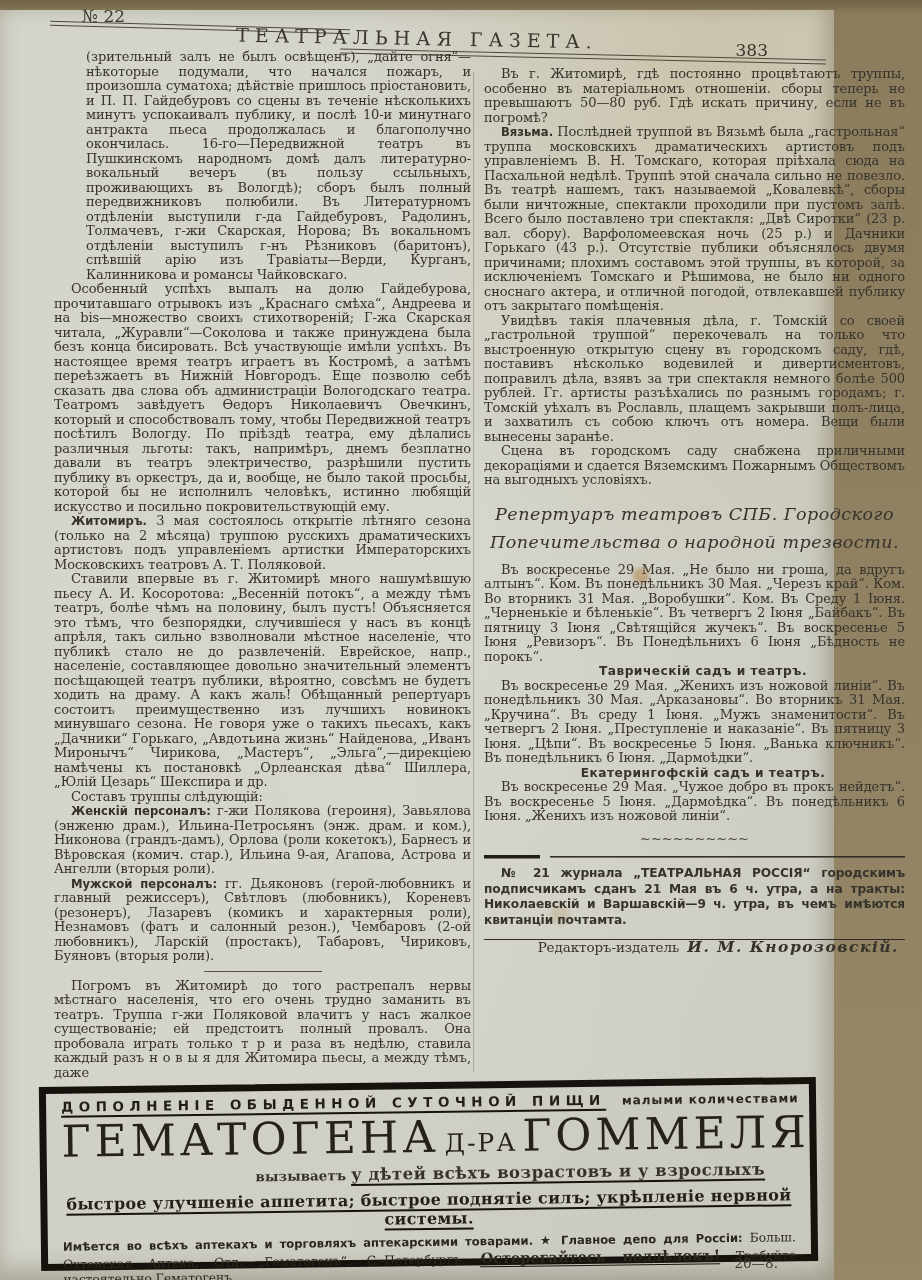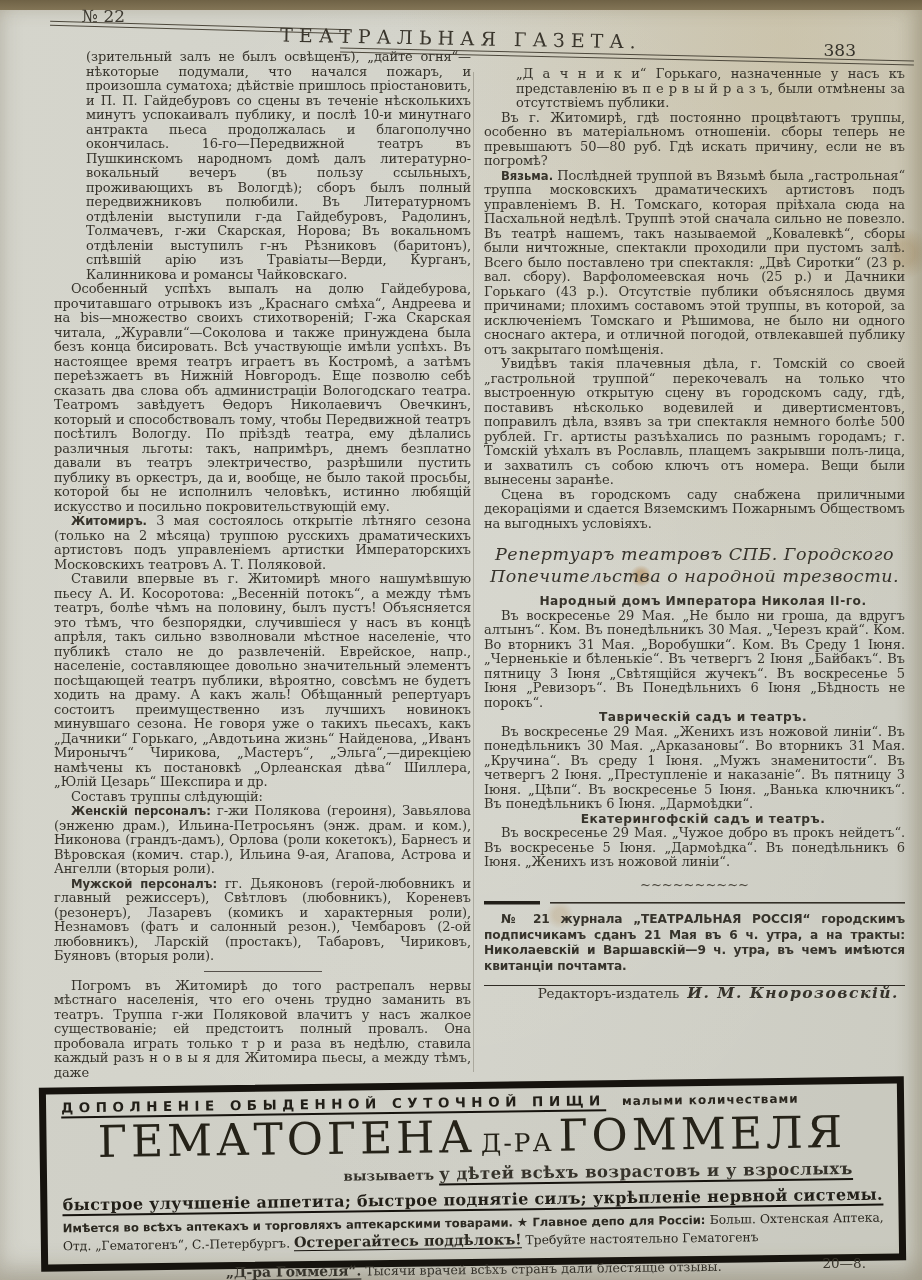--- a/index.html
+++ b/index.html
@@ -2,21 +2,21 @@
 <html><head>
 <meta charset="utf-8">
 <style>
   html,body{margin:0;padding:0;}
   body{
     width:922px;height:1280px;position:relative;overflow:hidden;
     background:linear-gradient(180deg,#6f6246 0px,#8a7c5c 14px,#958767 100%);
     font-family:"DejaVu Serif",serif;color:#36332b;
   }
   .paper{
-    position:absolute;left:0;top:10px;width:922px;height:1270px;
+    position:absolute;left:0;top:10px;width:834px;height:1270px;
     background:
       radial-gradient(circle at 641px 566px, rgba(165,105,35,.40) 0 5px, rgba(165,105,35,0) 11px),
       radial-gradient(circle at 905px 243px, rgba(150,110,50,.25) 0 10px, rgba(150,110,50,0) 26px),
       radial-gradient(circle at 560px 905px, rgba(160,110,40,.18) 0 6px, rgba(160,110,40,0) 14px),
       radial-gradient(ellipse at 85% 3%, rgba(196,175,125,.35), rgba(196,175,125,0) 35%),
       radial-gradient(ellipse at 50% 45%, rgba(255,255,250,.10), rgba(0,0,0,0) 70%),
       linear-gradient(93deg,#d5d5cc 0%, #d2d2c9 55%, #ccccc2 100%);
     box-shadow:inset 0 -14px 22px rgba(90,80,55,.25), inset -10px 0 18px rgba(110,95,60,.20);
   }
   
@@ -30,21 +30,21 @@
   
   .col{position:absolute;text-align:justify;font-size:13px;line-height:14.5px;letter-spacing:-.1px;}
   .col p{margin:0;text-indent:17px;}
   .col p.noindent{text-indent:0;margin-left:32px;}
   b.lead{font-family:"DejaVu Sans",sans-serif;font-size:11.6px;letter-spacing:0;}
   .col-left{left:54px;top:40px;width:417px;}
   .col-right{left:484px;top:57px;width:421px;}
   .colrule{position:absolute;left:473px;top:62px;height:1000px;width:1px;background:rgba(75,68,54,.30);}
   .short-rule{width:118px;border:0;border-top:1.2px solid #55504a;margin:7px auto;}
   .sig{text-align:right;padding-right:52px;font-family:"DejaVu Sans",sans-serif;font-weight:bold;font-size:11.8px;margin-top:5px;}
-  .rep-h{font-style:italic;font-weight:normal;font-size:17.5px;line-height:22px;text-align:center;margin:12px 4px 7px;letter-spacing:.5px;}
+  .rep-h{font-style:italic;font-weight:normal;font-size:17.5px;line-height:28px;text-align:center;margin:12px 4px 7px;letter-spacing:.5px;}
   .venue-h{font-family:"DejaVu Sans",sans-serif;font-weight:bold;font-size:12.2px;text-align:center;margin:5px 0 3px;letter-spacing:.5px;text-indent:0;}
   .squiggle{text-align:center;color:#4a463c;letter-spacing:0;margin:8px 0 0;font-size:13px;}
   .notice-rule{height:4px;margin:9px 0 7px;border:0;
     background:
       linear-gradient(#221f19,#221f19) 0 0/56px 3.5px no-repeat,
       linear-gradient(#332f27,#332f27) 66px 1px/100% 1.6px no-repeat;}
   .notice{font-family:"DejaVu Sans",sans-serif;font-weight:bold;font-size:12.2px;line-height:15.5px;text-align:justify;text-indent:17px;margin:0;}
   .editor-rule{border:0;border-top:1.6px solid #2f2b24;margin:11px 0 0;}
   .editor{text-align:right;padding-right:6px;margin-top:14px;text-indent:0;}
   .editor .lbl{font-size:13.5px;}
@@ -89,29 +89,27 @@
     <p><b class="lead">Житомиръ.</b><span> 3 мая состоялось открытіе лѣтняго сезона (только на 2 мѣсяца) труппою русскихъ драматическихъ артистовъ подъ управленіемъ артистки Императорскихъ Московскихъ театровъ А. Т. Поляковой.</span></p>
     <p>Ставили впервые въ г. Житомирѣ много нашумѣвшую пьесу А. И. Косоротова: „Весенній потокъ“, а между тѣмъ театръ, болѣе чѣмъ на половину, былъ пустъ! Объясняется это тѣмъ, что безпорядки, случившіеся у насъ въ концѣ апрѣля, такъ сильно взволновали мѣстное населеніе, что публикѣ стало не до развлеченій. Еврейское, напр., населеніе, составляющее довольно значительный элементъ посѣщающей театръ публики, вѣроятно, совсѣмъ не будетъ ходить на драму. А какъ жаль! Обѣщанный репертуаръ состоитъ преимущественно изъ лучшихъ новинокъ минувшаго сезона. Не говоря уже о такихъ пьесахъ, какъ „Дачники“ Горькаго, „Авдотьина жизнь“ Найденова, „Иванъ Миронычъ“ Чирикова, „Мастеръ“, „Эльга“,—дирекціею намѣчены къ постановкѣ „Орлеанская дѣва“ Шиллера, „Юлій Цезарь“ Шекспира и др.</p>
     <p>Составъ труппы слѣдующій:</p>
     <p><b class="lead">Женскій персоналъ:</b><span> г-жи Полякова (героиня), Завьялова (энженю драм.), Ильина-Петросьянъ (энж. драм. и ком.), Никонова (грандъ-дамъ), Орлова (роли кокетокъ), Барнесъ и Вѣровская (комич. стар.), Ильина 9-ая, Агапова, Астрова и Ангелли (вторыя роли).</span></p>
     <p><b class="lead">Мужской персоналъ:</b><span> гг. Дьяконовъ (герой-любовникъ и главный режиссеръ), Свѣтловъ (любовникъ), Кореневъ (резонеръ), Лазаревъ (комикъ и характерныя роли), Незнамовъ (фатъ и салонный резон.), Чембаровъ (2-ой любовникъ), Ларскій (простакъ), Табаровъ, Чириковъ, Буяновъ (вторыя роли).</span></p>
     <hr class="short-rule">
     <p>Погромъ въ Житомирѣ до того растрепалъ нервы мѣстнаго населенія, что его очень трудно заманить въ театръ. Труппа г-жи Поляковой влачитъ у насъ жалкое существованіе; ей предстоитъ полный провалъ. Она пробовала играть только т р и раза въ недѣлю, ставила каждый разъ н о в ы я для Житомира пьесы, а между тѣмъ, даже</p>
   </div>
 
   <div class="col col-right">
-    <p class="noindent">„Д а ч н и к и“ Горькаго, назначенные у насъ къ представленію въ п е р в ы й  р а з ъ, были отмѣнены за отсутствіемъ публики.</p>
     <p>Въ г. Житомирѣ, гдѣ постоянно процвѣтаютъ труппы, особенно въ матеріальномъ отношеніи. сборы теперь не превышаютъ 50—80 руб. Гдѣ искать причину, если не въ погромѣ?</p>
     <p><b class="lead">Вязьма.</b><span> Послѣдней труппой въ Вязьмѣ была „гастрольная“ труппа московскихъ драматическихъ артистовъ подъ управленіемъ В. Н. Томскаго, которая пріѣхала сюда на Пасхальной недѣлѣ. Труппѣ этой сначала сильно не повезло. Въ театрѣ нашемъ, такъ называемой „Ковалевкѣ“, сборы были ничтожные, спектакли проходили при пустомъ залѣ. Всего было поставлено три спектакля: „Двѣ Сиротки“ (23 р. вал. сбору). Варфоломеевская ночь (25 р.) и Дачники Горькаго (43 р.). Отсутствіе публики объяснялось двумя причинами; плохимъ составомъ этой труппы, въ которой, за исключеніемъ Томскаго и Рѣшимова, не было ни одного сноснаго актера, и отличной погодой, отвлекавшей публику отъ закрытаго помѣщенія.</span></p>
     <p>Увидѣвъ такія плачевныя дѣла, г. Томскій со своей „гастрольной труппой“ перекочевалъ на только что выстроенную открытую сцену въ городскомъ саду, гдѣ, поставивъ нѣсколько водевилей и дивертисментовъ, поправилъ дѣла, взявъ за три спектакля немного болѣе 500 рублей. Гг. артисты разъѣхались по разнымъ городамъ; г. Томскій уѣхалъ въ Рославль, плащемъ закрывши полъ-лица, и захватилъ съ собою ключъ отъ номера. Вещи были вынесены заранѣе.</p>
     <p>Сцена въ городскомъ саду снабжена приличными декораціями и сдается Вяземскимъ Пожарнымъ Обществомъ на выгодныхъ условіяхъ.</p>
 
     <h2 class="rep-h">Репертуаръ театровъ СПБ. Городского Попечительства о народной трезвости.</h2>
 
-    <p class="venue-h">Народный домъ Императора Николая II-го.</p>
     <p>Въ воскресенье 29 Мая. „Не было ни гроша, да вдругъ алтынъ“. Ком. Въ понедѣльникъ 30 Мая. „Черезъ край“. Ком. Во вторникъ 31 Мая. „Воробушки“. Ком. Въ Среду 1 Іюня. „Черненькіе и бѣленькіе“. Въ четвергъ 2 Іюня „Байбакъ“. Въ пятницу 3 Іюня „Свѣтящійся жучекъ“. Въ воскресенье 5 Іюня „Ревизоръ“. Въ Понедѣльнихъ 6 Іюня „Бѣдность не порокъ“.</p>
 
     <p class="venue-h">Таврическій садъ и театръ.</p>
     <p>Въ воскресенье 29 Мая. „Женихъ изъ ножовой линіи“. Въ понедѣльникъ 30 Мая. „Арказановы“. Во вторникъ 31 Мая. „Кручина“. Въ среду 1 Іюня. „Мужъ знаменитости“. Въ четвергъ 2 Іюня. „Преступленіе и наказаніе“. Въ пятницу 3 Іюня. „Цѣпи“. Въ воскресенье 5 Іюня. „Ванька ключникъ“. Въ понедѣльникъ 6 Іюня. „Дармоѣдки“.</p>
 
     <p class="venue-h">Екатерингофскій садъ и театръ.</p>
     <p>Въ воскресенье 29 Мая. „Чужое добро въ прокъ нейдетъ“. Въ воскресенье 5 Іюня. „Дармоѣдка“. Въ понедѣльникъ 6 Іюня. „Женихъ изъ ножовой линіи“.</p>
 
     <div class="squiggle">~~~~~~~~~~</div>
     <div class="notice-rule"></div>

